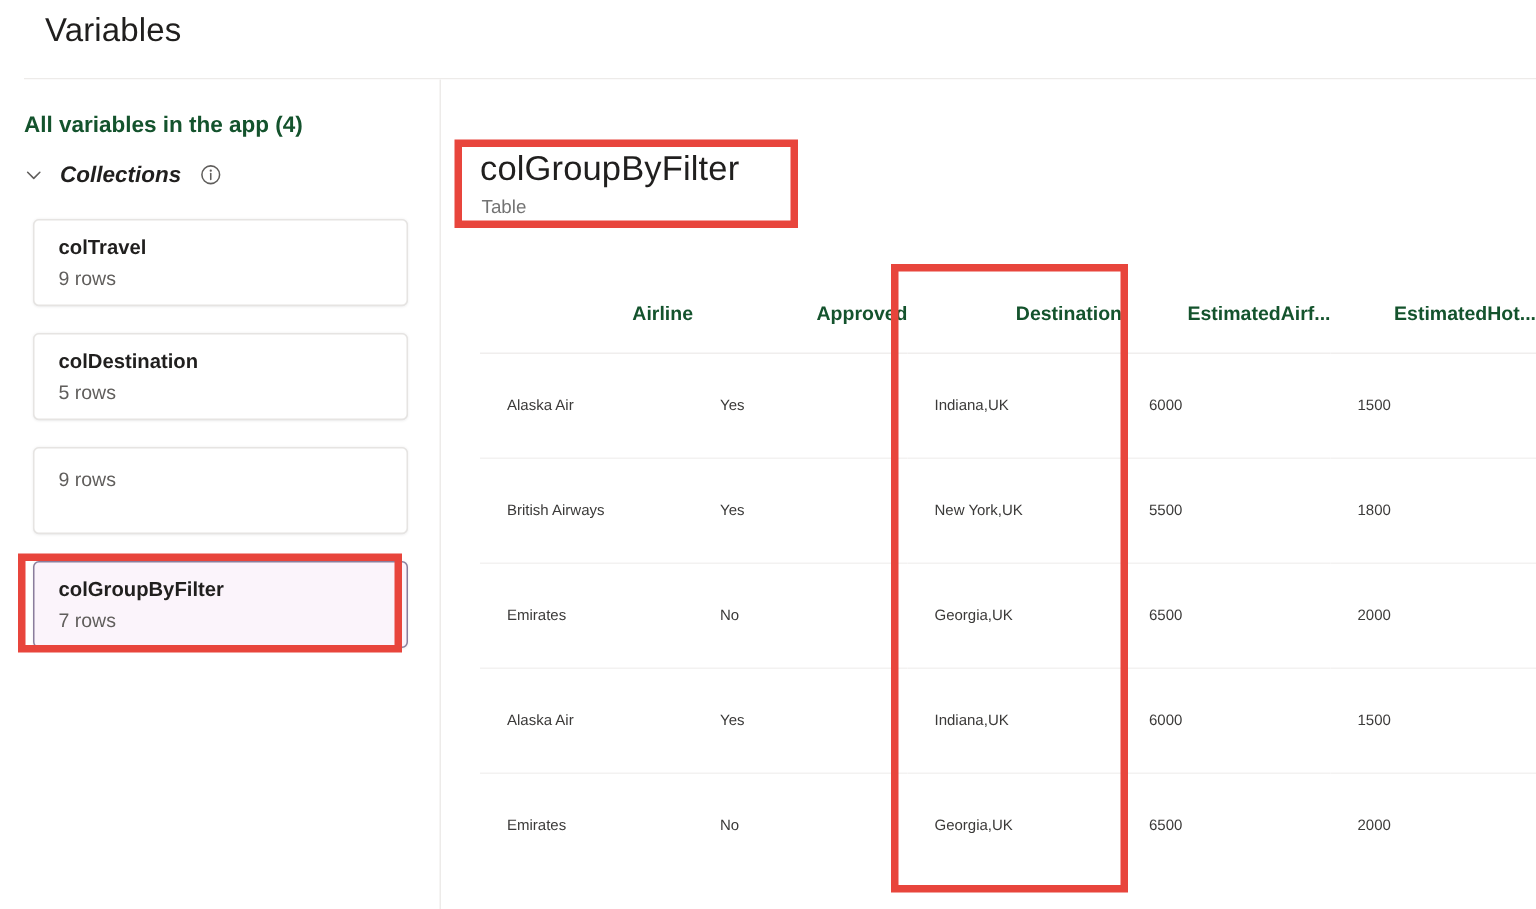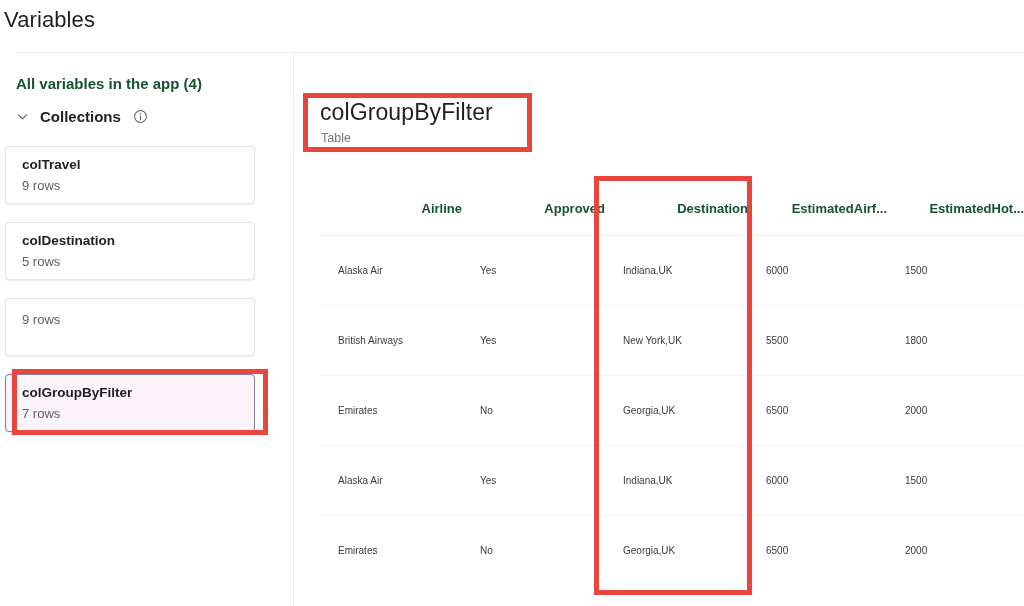--- a/index.html
+++ b/index.html
@@ -17,21 +17,21 @@
   #app {
     position: relative;
     width: 1024px;
     height: 606px;
     background: #ffffff;
   }
 
   
   .page-title {
     position: absolute;
-    left: 4px;
+    left: 30px;
     top: 7px;
     font-size: 22px;
     font-weight: 400;
     color: #201f1e;
     letter-spacing: 0.1px;
   }
 
   .top-divider {
     position: absolute;
     left: 16px;
@@ -85,35 +85,36 @@
     display: inline-flex;
     align-items: center;
     justify-content: center;
     color: #605e5c;
   }
 
   .group-label {
     font-size: 15px;
     font-weight: 600;
     color: #201f1e;
+    font-style: italic;
   }
 
   .info-icon {
     width: 15px;
     height: 15px;
     display: inline-flex;
     align-items: center;
     justify-content: center;
     color: #605e5c;
     margin-left: 2px;
   }
 
   .card-list {
     position: absolute;
-    left: 5px;
+    left: 22px;
     top: 93px;
     width: 250px;
   }
 
   .var-card {
     position: relative;
     width: 250px;
     height: 58px;
     background: #ffffff;
     border: 1px solid #e6e4e2;

